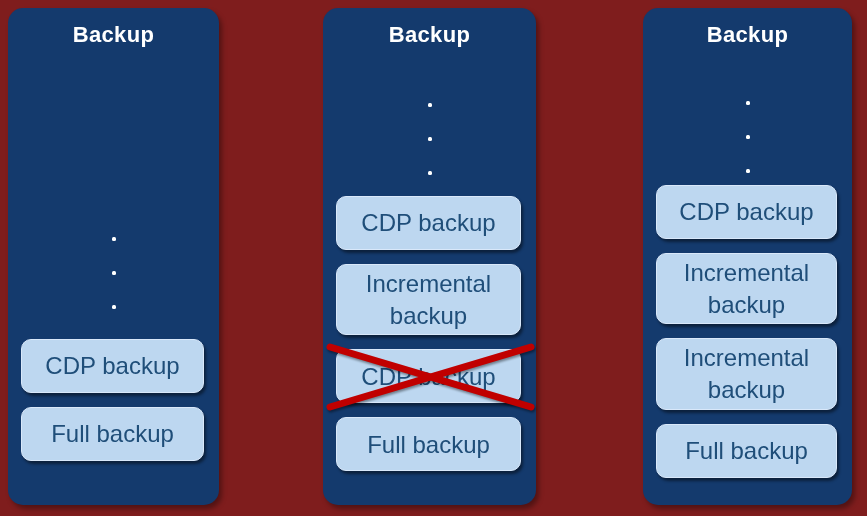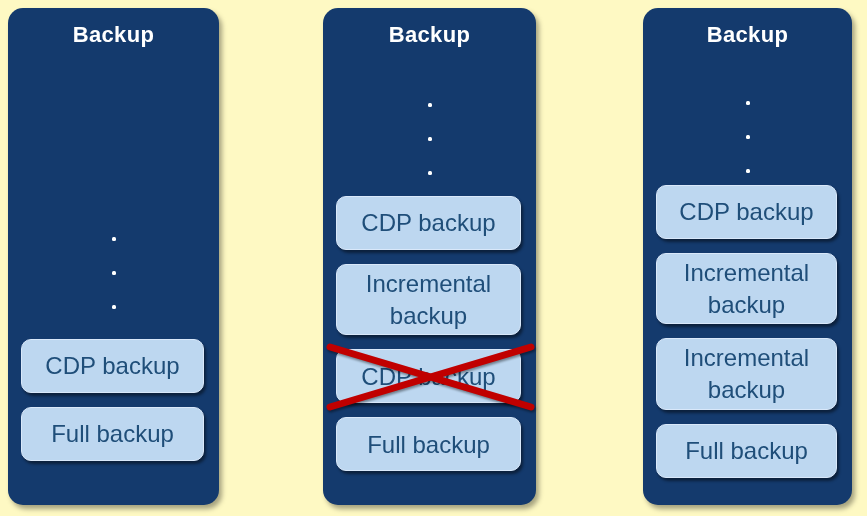--- a/index.html
+++ b/index.html
@@ -1,20 +1,20 @@
 <!DOCTYPE html>
 <html><head>
 <meta charset="utf-8">
 <style>
   html, body { margin: 0; padding: 0; background: #ffffff; }
   .canvas {
     position: relative;
     width: 867px;
     height: 516px;
-    background: #fef9c3;
+    background: #7f1d1d;
     font-family: "Liberation Sans", sans-serif;
     overflow: hidden;
   }
   .panel {
     position: absolute;
     top: 8px;
     height: 497px;
     width: 211px;
     background: #143A6D;
     border-radius: 15px;

